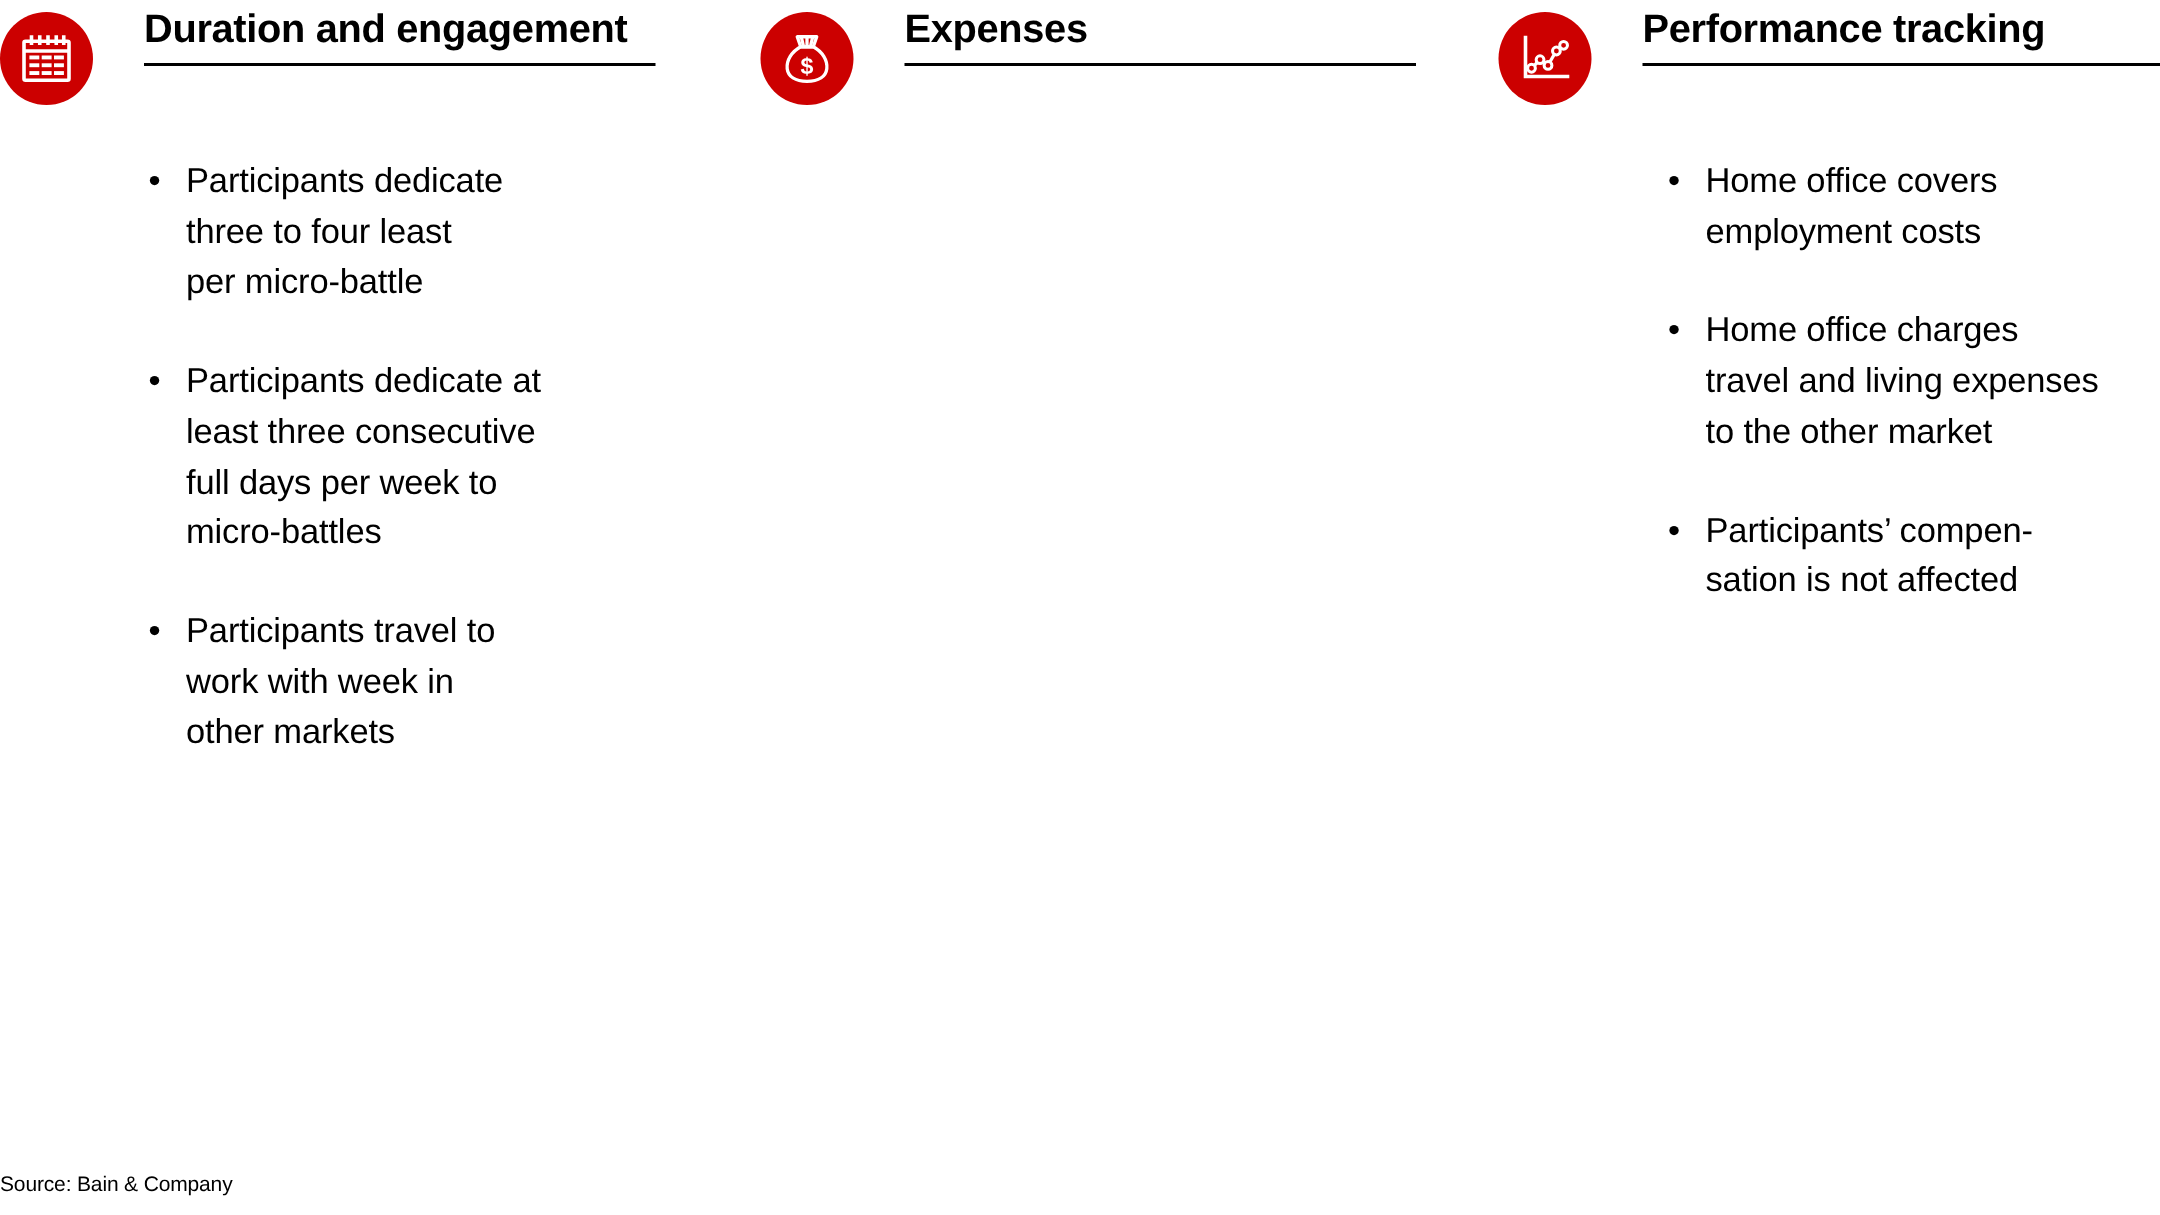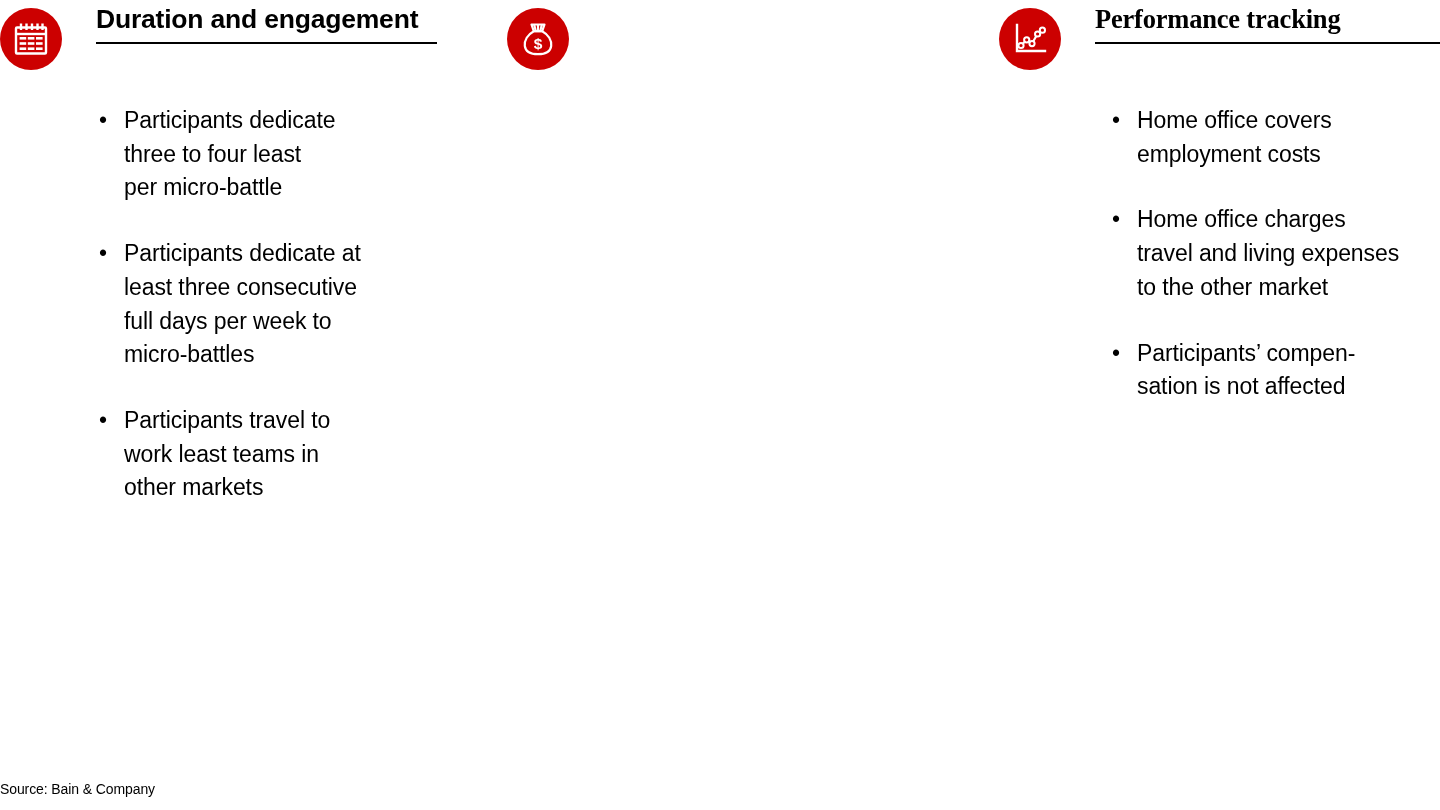--- a/index.html
+++ b/index.html
@@ -52,21 +52,21 @@
   .icon-badge svg { display: block; }
 
   .header-text-wrap {
     position: absolute;
     left: 96px;
     top: 0;
     right: 0;
   }
   .col-1 .header-text-wrap { right: 33px; }
   .col-2 .header-text-wrap { right: 33px; }
-  .col-3 .header-text-wrap { right: 0px; font-family: Liberation Serif, serif; }
+  .col-3 .header-text-wrap { right: 0px; }
 
   .col-title {
     font-size: 26.5px;
     font-weight: bold;
     line-height: 1.2;
     letter-spacing: -0.2px;
     padding-bottom: 6px;
     white-space: nowrap;
   }
   .title-rule {
@@ -162,40 +162,44 @@
       <div class="bullet-item">
         <span class="bullet-dot">•</span>
         <span class="bullet-text">Participants dedicate at
 least three consecutive
 full days per week to
 micro-battles</span>
       </div>
       <div class="bullet-item">
         <span class="bullet-dot">•</span>
         <span class="bullet-text">Participants travel to
-work least teams in
+work with week in
 other markets</span>
       </div>
     </div>
   </div>
 
   <div class="column col-2">
     <div class="col-header">
       <div class="icon-badge">
         <svg width="40" height="40" viewBox="0 0 40 40" aria-hidden="true">
           <g fill="none" stroke="#ffffff" stroke-width="2.2" stroke-linejoin="round">
             <path d="M13.5 5.5 L26.5 5.5 L24.2 12.2 L15.8 12.2 Z"></path>
             <path d="M15.8 12.2 C9.5 15.6 6.2 21.5 6.8 26.8 C7.4 32 12.2 35.2 20 35.2 C27.8 35.2 32.6 32 33.2 26.8 C33.8 21.5 30.5 15.6 24.2 12.2 Z"></path>
             <line x1="16.2" y1="5.8" x2="17.6" y2="11.6"></line>
             <line x1="20" y1="5.6" x2="20" y2="11.8"></line>
             <line x1="23.8" y1="5.8" x2="22.4" y2="11.6"></line>
           </g>
           <text x="20" y="30.2" font-family="'Liberation Sans', sans-serif" font-size="15.5" font-weight="bold" fill="#ffffff" text-anchor="middle">$</text>
         </svg>
       </div>
+      <div class="header-text-wrap">
+        <div class="col-title">Expenses</div>
+        <div class="title-rule"></div>
+      </div>
     </div>
     <div class="bullets">
       <div class="bullet-item">
         <span class="bullet-dot">•</span>
         <span class="bullet-text">Home office covers
 employment costs</span>
       </div>
       <div class="bullet-item">
         <span class="bullet-dot">•</span>
         <span class="bullet-text">Home office charges

